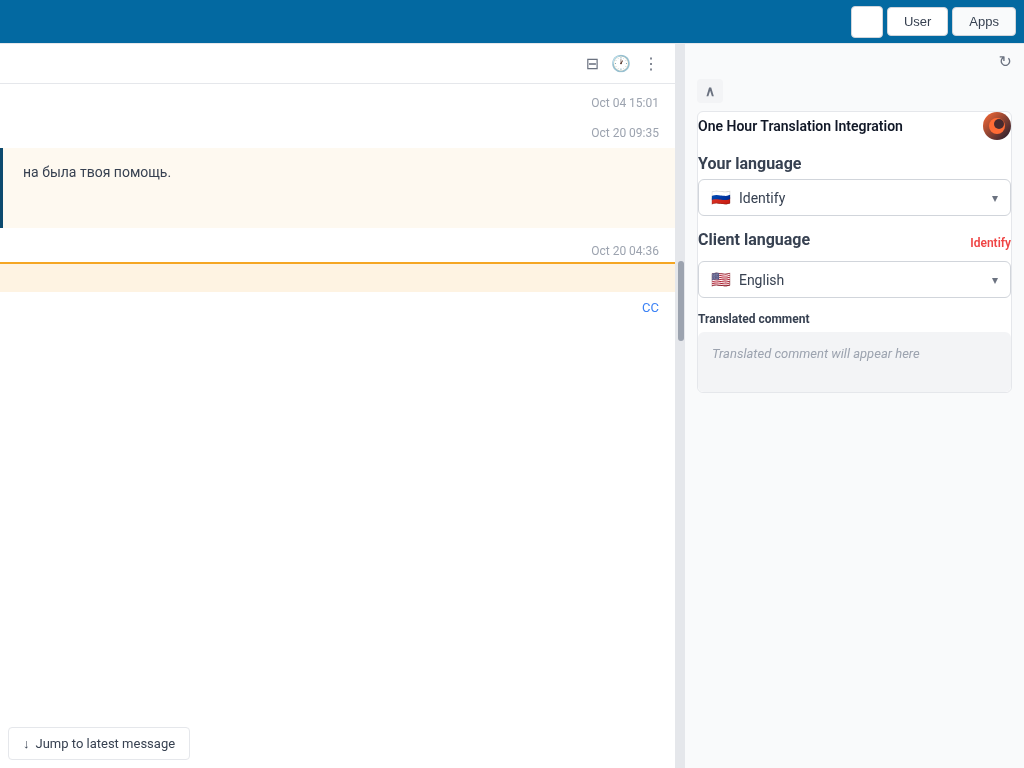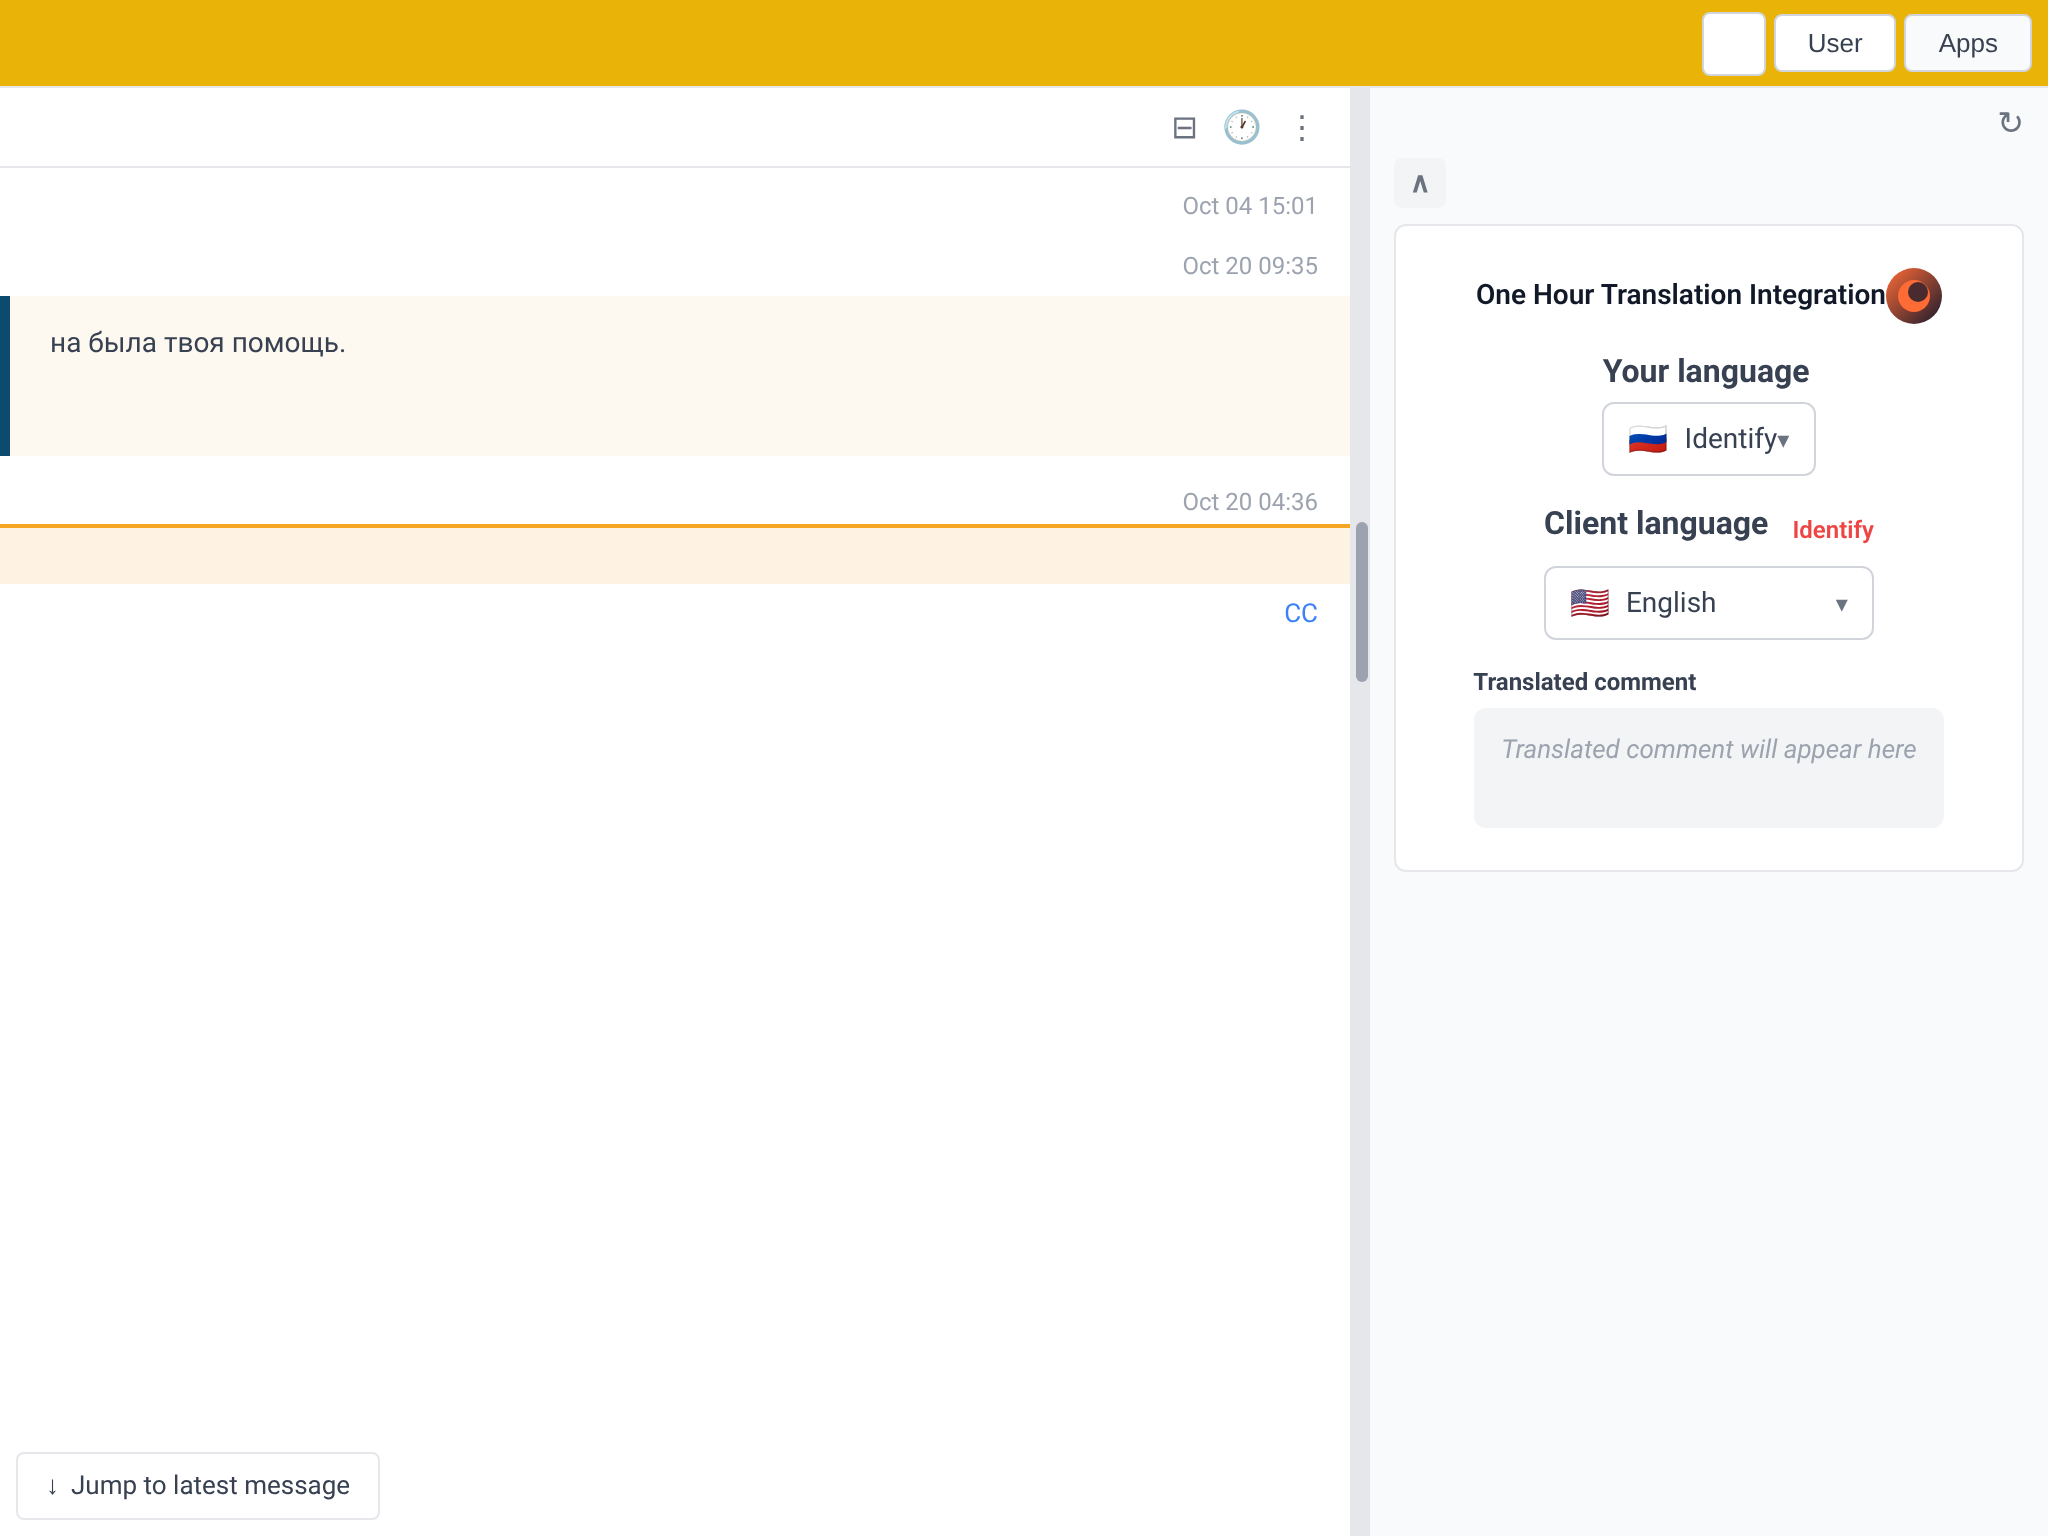--- a/index.html
+++ b/index.html
@@ -12,21 +12,21 @@
       display: flex;
       flex-direction: column;
     }
 
     
     .top-bar {
       display: flex;
       align-items: center;
       justify-content: flex-end;
       height: 44px;
-      background: #eab308;
+      background: #0369a1;
       border-bottom: 1px solid #e5e7eb;
       padding: 0 8px;
       gap: 4px;
       flex-shrink: 0;
     }
     .top-bar-btn {
       padding: 6px 16px;
       border: 1px solid #d1d5db;
       background: #fff;
       border-radius: 4px;
@@ -87,21 +87,21 @@
 
     .timestamp {
       text-align: right;
       font-size: 12px;
       color: #9ca3af;
       padding: 12px 16px 4px;
     }
 
     .message-bubble {
       background: #fef9f0;
-      border-left: 5px solid #0c4a6e;
+      border-left: 3px solid #0c4a6e;
       margin: 4px 0;
       padding: 16px 20px;
       font-size: 14px;
       color: #374151;
       min-height: 80px;
     }
 
     .jump-to-latest {
       position: absolute;
       bottom: 0;
@@ -161,25 +161,24 @@
       font-size: 16px;
       color: #6b7280;
       cursor: pointer;
     }
 
     .translation-panel {
       background: #fff;
       border: 1px solid #e5e7eb;
       border-radius: 6px;
       margin: 4px 12px 12px;
-      padding: 21px;
+      padding: 0;
       display: flex;
       flex-direction: column;
       gap: 14px;
-      align-items: center;
     }
 
     .panel-header {
       display: flex;
       align-items: center;
       justify-content: space-between;
     }
 
     .panel-title {
       font-size: 14px;

